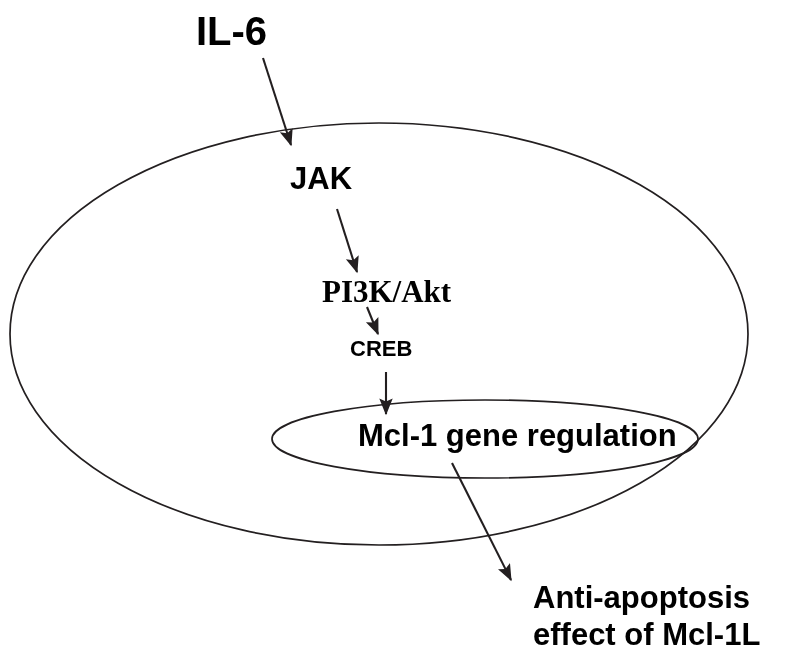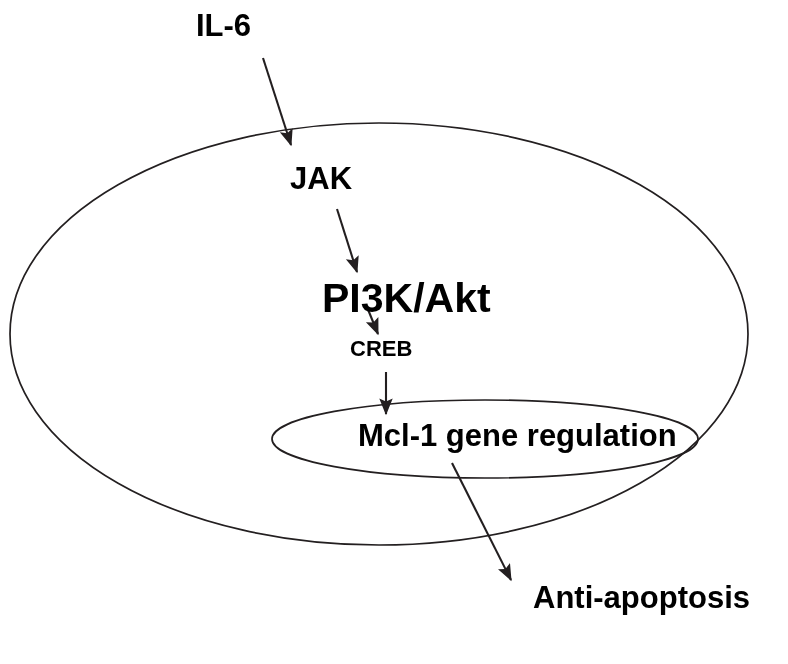--- a/index.html
+++ b/index.html
@@ -24,23 +24,23 @@
   }
   .node-label {
     position: absolute;
     font-family: "Liberation Sans", sans-serif;
     font-weight: bold;
     color: #000000;
     white-space: nowrap;
     line-height: 1.18;
     letter-spacing: 0px;
   }
-  #label-il6       { left: 196px; top: 8px;   font-size: 31px; }
+  #label-il6       { left: 196px; top: 8px;   font-size: 40px; }
   #label-jak       { left: 290px; top: 161px; font-size: 31px; text-align: right; }
-  #label-pi3kakt   { left: 322px; top: 274px; font-size: 41px; }
+  #label-pi3kakt   { left: 322px; top: 274px; font-size: 31px; font-family: Liberation Serif, serif; }
   #label-creb      { left: 350px; top: 336px; font-size: 22px; }
   #label-mcl1gene  { left: 358px; top: 418px; font-size: 31px; }
   #label-outcome   { left: 533px; top: 580px; font-size: 31px; }
   #label-outcome div { white-space: nowrap; }
 </style>
 </head>
 <body>
 
 <div id="canvas">
 
@@ -71,15 +71,16 @@
   <div class="node-label" id="label-jak">JAK</div>
 
   <div class="node-label" id="label-pi3kakt">PI3K/Akt</div>
 
   <div class="node-label" id="label-creb">CREB</div>
 
   <div class="node-label" id="label-mcl1gene">Mcl-1 gene regulation</div>
 
   <div class="node-label" id="label-outcome">
     <div>Anti-apoptosis</div>
+    <div>effect  of Mcl-1L</div>
   </div>
 
 </div>
 
 </body></html>

